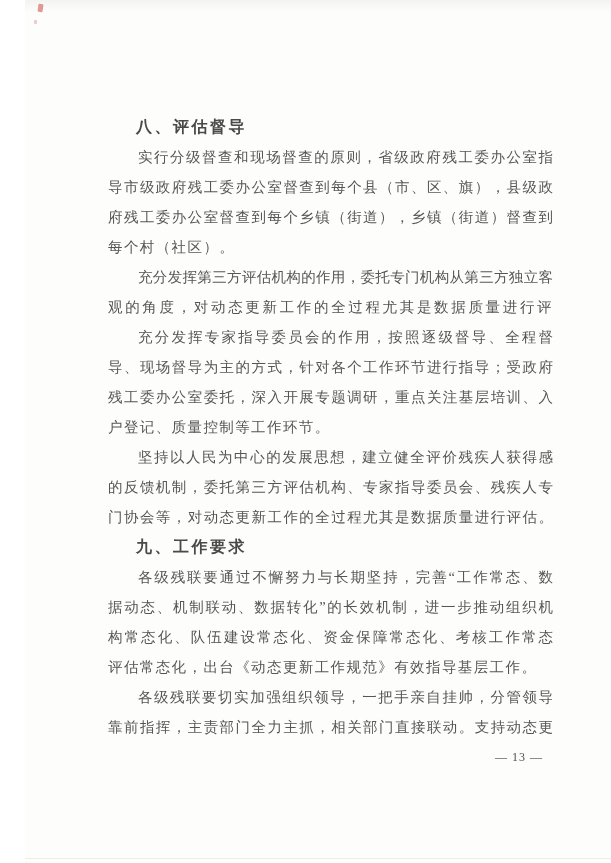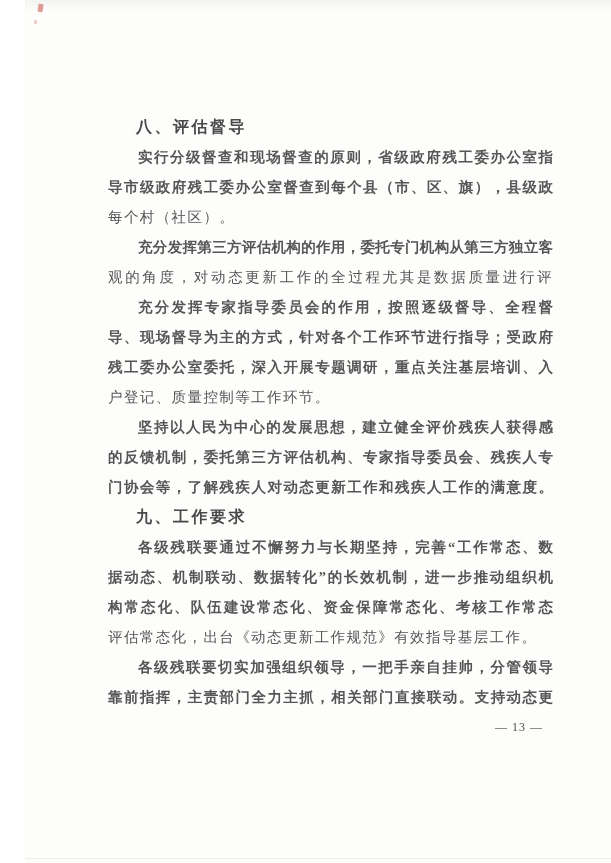--- a/index.html
+++ b/index.html
@@ -48,21 +48,21 @@
     color: #565656;
     font-size: 14.5px;
   }
   .ln {
     height: 30px;
     line-height: 30px;
     text-align: justify;
     text-justify: inter-character;
     overflow: hidden;
   }
-  .ln.fill { text-align-last: justify; font-weight: bold; }
+  .ln.fill { text-align-last: justify; }
   .ln.last { letter-spacing: 1.4px; }
   .ln.indent { text-indent: 30px; }
   .ln.head {
     font-size: 16px;
     font-weight: bold;
     color: #494949;
     letter-spacing: 2.5px;
     text-indent: 28px;
     text-align: left;
     text-align-last: left;
@@ -87,39 +87,40 @@
   <div class="red-mark"></div>
   <div class="red-mark2"></div>
 
   <div class="content">
 
     <div class="ln head">八、评估督导</div>
 
     <div>
       <div class="ln indent fill">实行分级督查和现场督查的原则，省级政府残工委办公室指</div>
       <div class="ln fill">导市级政府残工委办公室督查到每个县（市、区、旗），县级政</div>
+      <div class="ln fill">府残工委办公室督查到每个乡镇（街道），乡镇（街道）督查到</div>
       <div class="ln last">每个村（社区）。</div>
     </div>
 
     <div>
       <div class="ln indent fill">充分发挥第三方评估机构的作用，委托专门机构从第三方独立客</div>
       <div class="ln last">观的角度，对动态更新工作的全过程尤其是数据质量进行评估。</div>
     </div>
 
     <div>
       <div class="ln indent fill">充分发挥专家指导委员会的作用，按照逐级督导、全程督</div>
       <div class="ln fill">导、现场督导为主的方式，针对各个工作环节进行指导；受政府</div>
       <div class="ln fill">残工委办公室委托，深入开展专题调研，重点关注基层培训、入</div>
       <div class="ln last">户登记、质量控制等工作环节。</div>
     </div>
 
     <div>
       <div class="ln indent fill">坚持以人民为中心的发展思想，建立健全评价残疾人获得感</div>
       <div class="ln fill">的反馈机制，委托第三方评估机构、专家指导委员会、残疾人专</div>
-      <div class="ln fill">门协会等，了解残疾人对动态更新工作和残疾人工作的满意度。</div>
+      <div class="ln fill">门协会等，对动态更新工作的全过程尤其是数据质量进行评估。</div>
     </div>
 
     <div class="ln head">九、工作要求</div>
 
     <div>
       <div class="ln indent fill">各级残联要通过不懈努力与长期坚持，完善“工作常态、数</div>
       <div class="ln fill">据动态、机制联动、数据转化”的长效机制，进一步推动组织机</div>
       <div class="ln fill">构常态化、队伍建设常态化、资金保障常态化、考核工作常态</div>
       <div class="ln last">评估常态化，出台《动态更新工作规范》有效指导基层工作。</div>
     </div>

